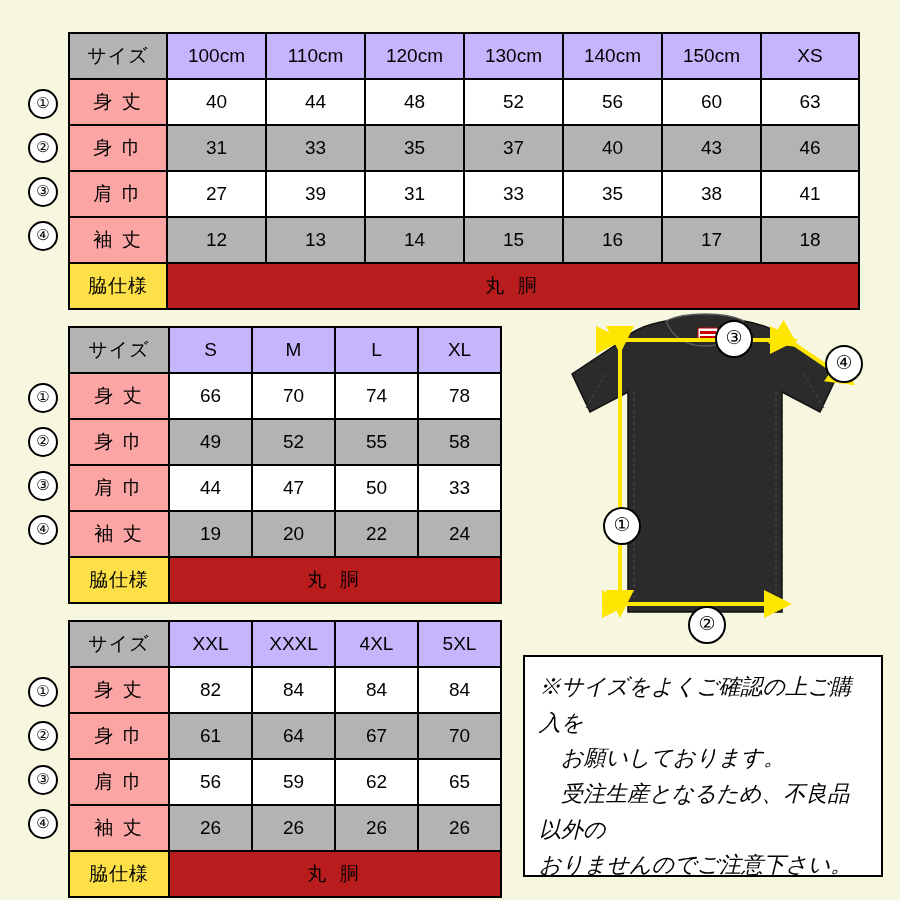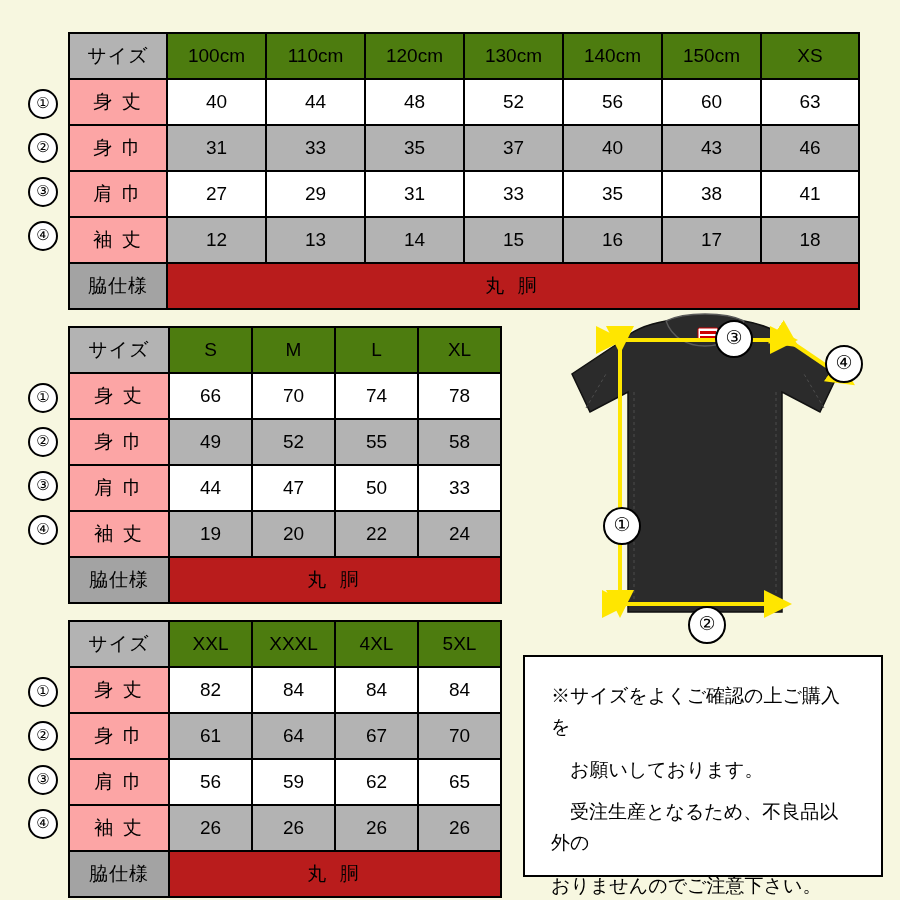--- a/index.html
+++ b/index.html
@@ -38,33 +38,33 @@
     font-size: 19px;
     height: 44px;
     font-family: "Liberation Sans", sans-serif;
   }
   .hdr-label {
     background: #b3b3b3;
     font-size: 19px;
     letter-spacing: 1px;
   }
   .hdr-cell {
-    background: #4d7c0f;
+    background: #c4b5fd;
     font-size: 19px;
     margin-left: 28px;
   }
   .row-label {
     background: #fca5a5;
     font-size: 19px;
     letter-spacing: 2px;
   }
   .val-white { background: #ffffff; }
   .val-gray  { background: #b3b3b3; }
   .footer-label {
-    background: #a3a3a3;
+    background: #fde047;
     font-size: 19px;
     letter-spacing: 1px;
   }
   .footer-value {
     background: #b91c1c;
     font-size: 19px;
     letter-spacing: 4px;
   }
 
   
@@ -111,25 +111,26 @@
     left: 523px;
     top: 655px;
     width: 360px;
     height: 222px;
     border: 2px solid #000;
     background: #ffffff;
     box-sizing: border-box;
     padding: 12px 14px 10px 14px;
   }
   .notice p {
-    margin: 12px;
-    font-size: 19px;
+    margin: 0;
+    font-size: 22px;
     line-height: 1.62;
     font-family: "Liberation Sans", sans-serif;
     white-space: pre-line;
+    font-style: italic;
   }
   .notice p.indent { text-indent: 1em; }
 </style>
 </head>
 <body>
 
 <div class="page">
 
   <table class="size-table" id="table-kids" style="left:68px; top:32px; width:790px;">
     <colgroup>
@@ -172,21 +173,21 @@
         <td class="val-gray">35</td>
         <td class="val-gray">37</td>
         <td class="val-gray">40</td>
         <td class="val-gray">43</td>
         <td class="val-gray">46</td>
       </tr>
 
       <tr>
         <td class="row-label">肩 巾</td>
         <td class="val-white">27</td>
-        <td class="val-white">29</td>
+        <td class="val-white">39</td>
         <td class="val-white">31</td>
         <td class="val-white">33</td>
         <td class="val-white">35</td>
         <td class="val-white">38</td>
         <td class="val-white">41</td>
       </tr>
 
       <tr>
         <td class="row-label">袖 丈</td>
         <td class="val-gray">12</td>

